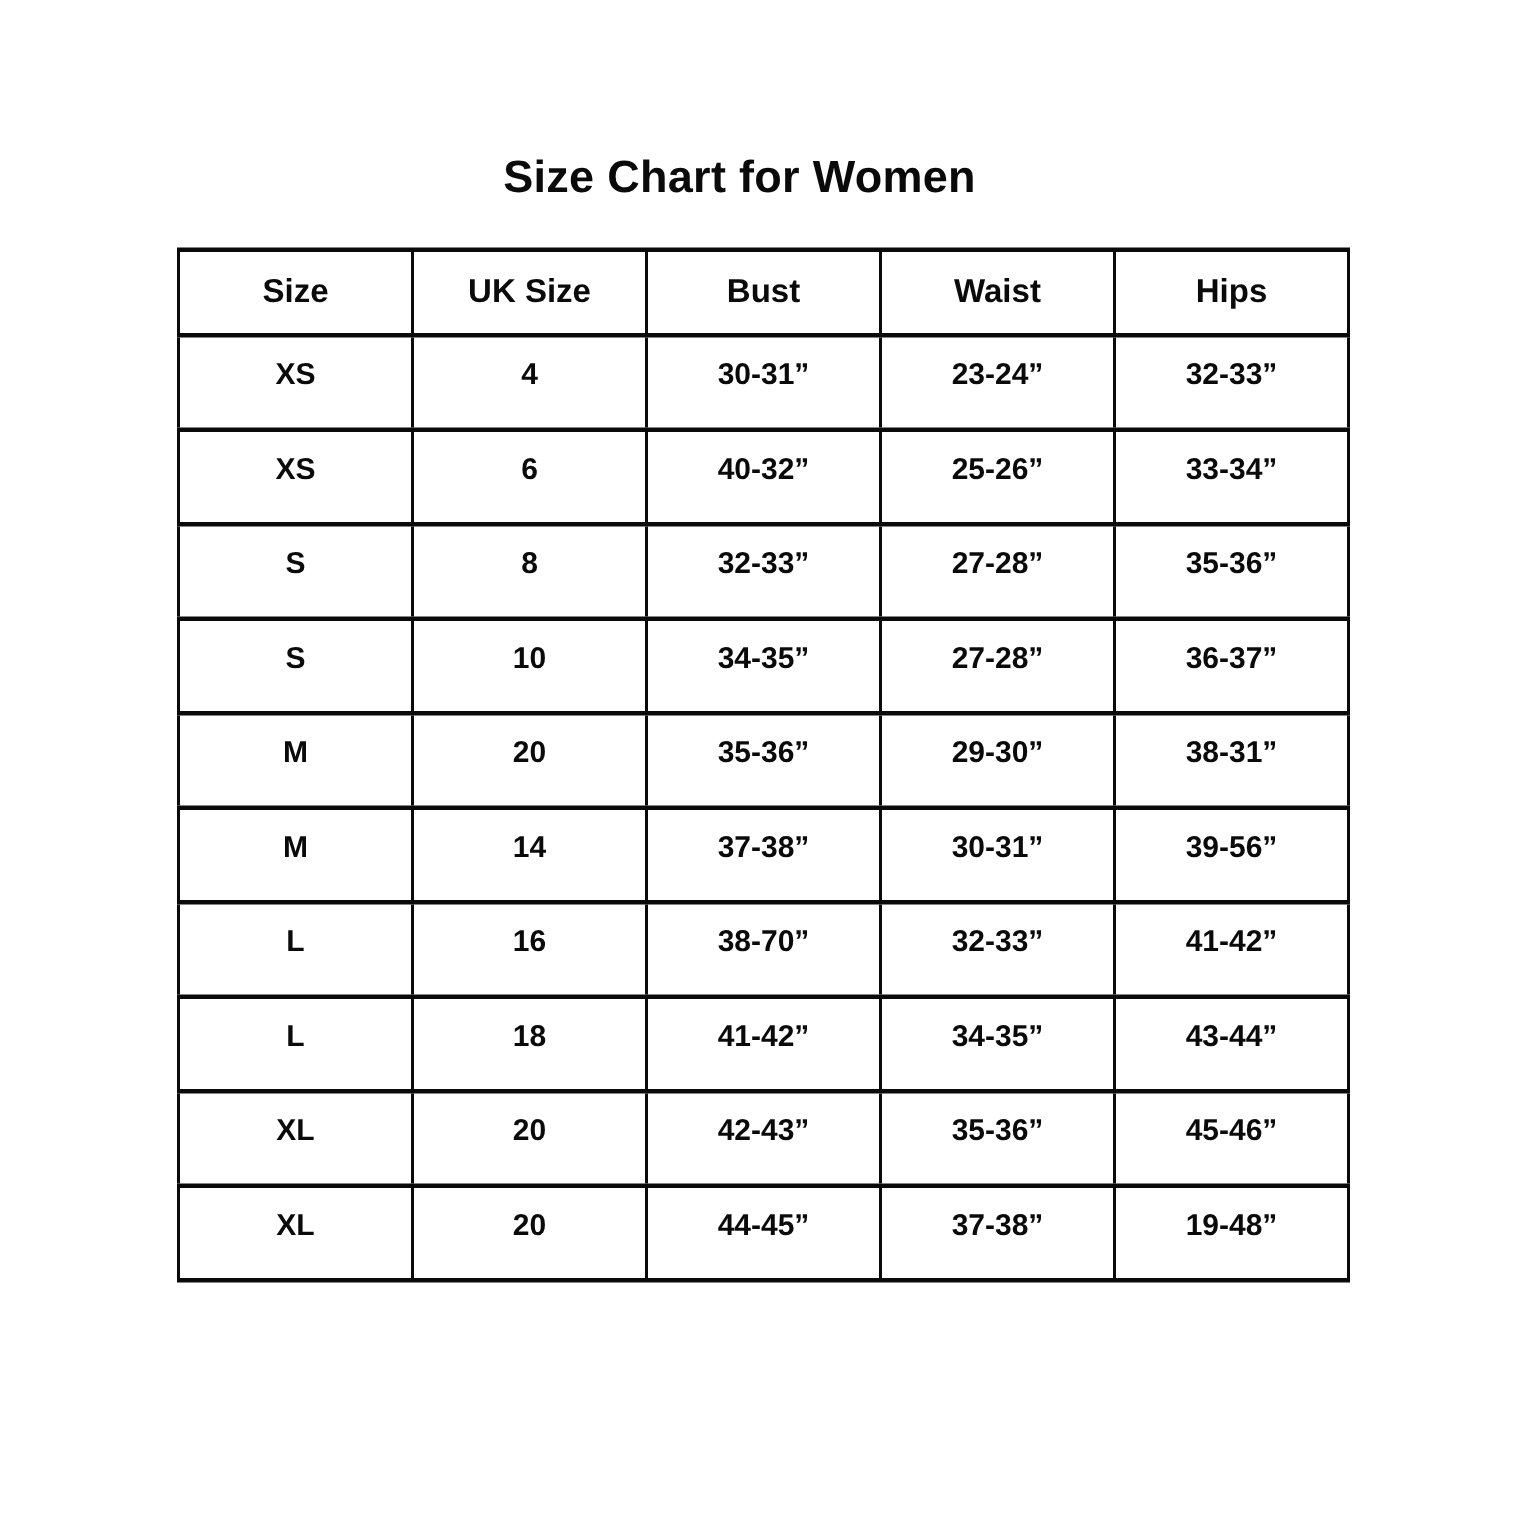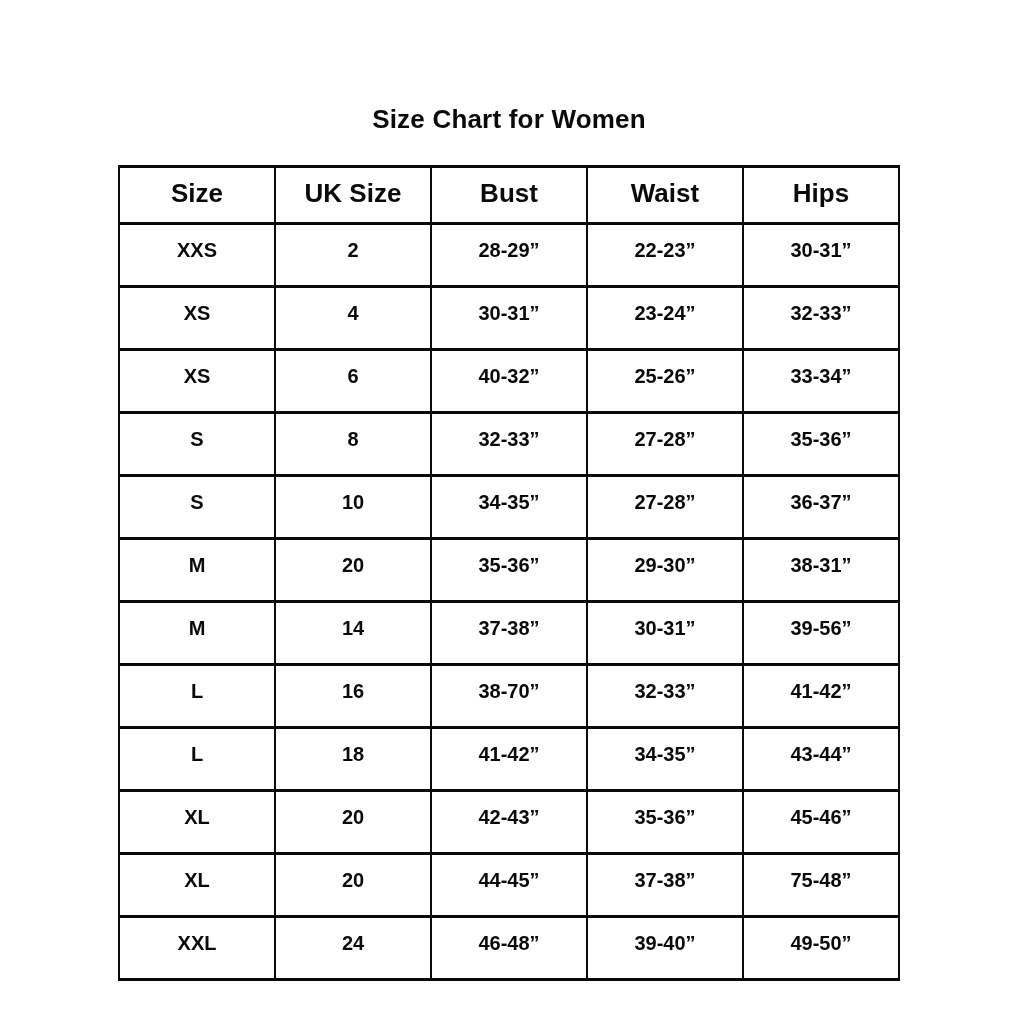--- a/index.html
+++ b/index.html
@@ -13,24 +13,24 @@
   .page {
     position: relative;
     width: 1024px;
     height: 1024px;
     background: #ffffff;
     overflow: hidden;
   }
   .chart-title {
     position: absolute;
     top: 100px;
-    left: 118px;
+    left: 102px;
     width: 782px;
     text-align: center;
-    font-size: 26px;
+    font-size: 30px;
     line-height: 38px;
     font-weight: bold;
     color: #0a0a0a;
     letter-spacing: 0.2px;
   }
   table.size-chart {
     position: absolute;
     top: 165px;
     left: 118px;
     width: 782px;
@@ -46,21 +46,21 @@
     border-bottom: 3px solid #0a0a0a;
     text-align: center;
     vertical-align: middle;
     color: #0a0a0a;
     font-weight: bold;
     overflow: hidden;
     white-space: nowrap;
   }
   table.size-chart th {
     height: 51px;
-    font-size: 26px;
+    font-size: 22px;
     padding: 0 0 3px 0;
   }
   table.size-chart td {
     height: 50px;
     font-size: 20px;
     padding: 0 0 10px 0;
   }
 </style>
 </head>
 <body>
@@ -73,27 +73,20 @@
     <thead>
       <tr>
         <th>Size</th>
         <th>UK Size</th>
         <th>Bust</th>
         <th>Waist</th>
         <th>Hips</th>
       </tr>
     </thead>
     <tbody>
-      <tr>
-        <td>XXS</td>
-        <td>2</td>
-        <td>28-29”</td>
-        <td>22-23”</td>
-        <td>30-31”</td>
-      </tr>
       <tr>
         <td>XS</td>
         <td>4</td>
         <td>30-31”</td>
         <td>23-24”</td>
         <td>32-33”</td>
       </tr>
       <tr>
         <td>XS</td>
         <td>6</td>
@@ -148,25 +141,18 @@
         <td>20</td>
         <td>42-43”</td>
         <td>35-36”</td>
         <td>45-46”</td>
       </tr>
       <tr>
         <td>XL</td>
         <td>20</td>
         <td>44-45”</td>
         <td>37-38”</td>
-        <td>75-48”</td>
-      </tr>
-      <tr>
-        <td>XXL</td>
-        <td>24</td>
-        <td>46-48”</td>
-        <td>39-40”</td>
-        <td>49-50”</td>
+        <td>19-48”</td>
       </tr>
     </tbody>
   </table>
 
 </div>
 
 </body></html>

